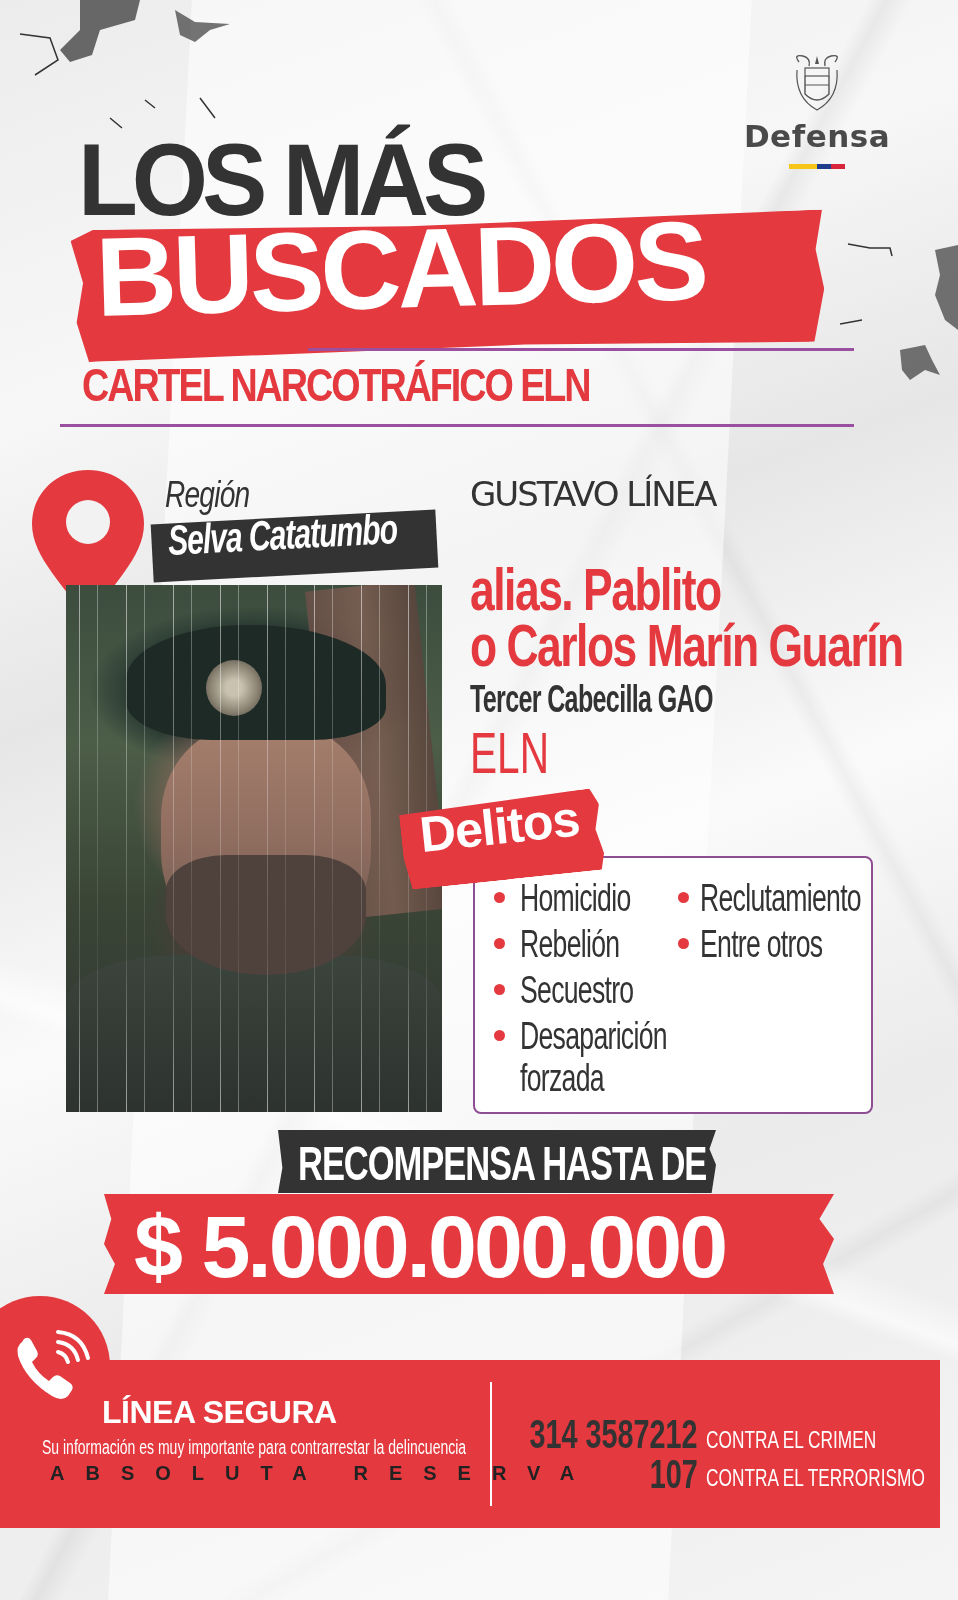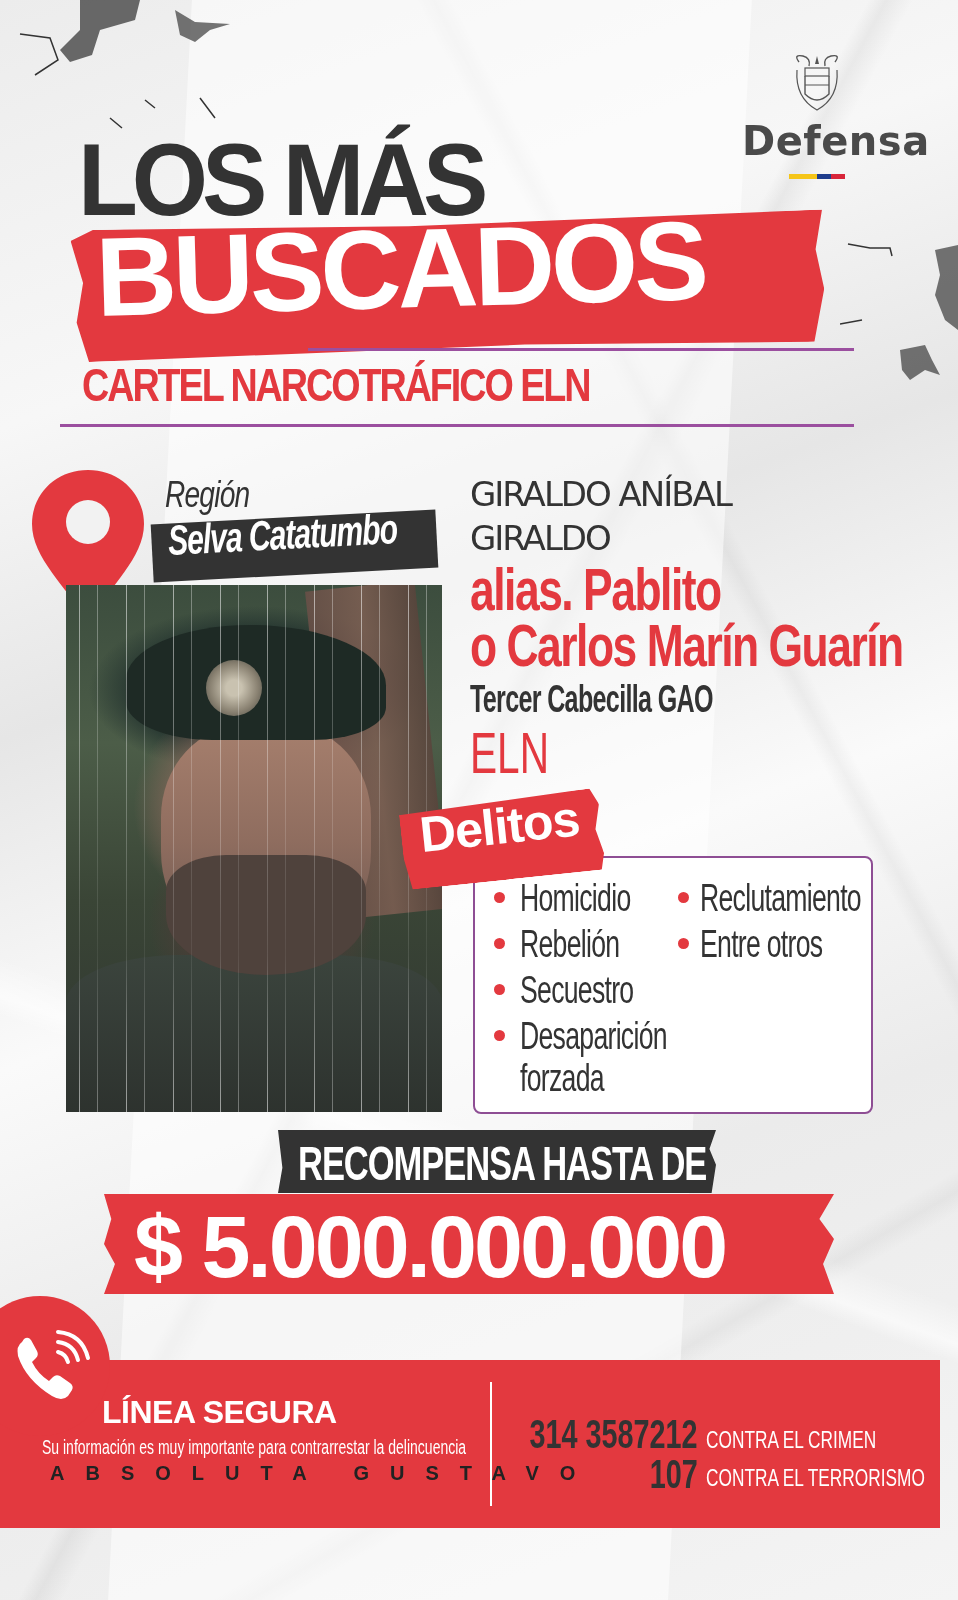--- a/index.html
+++ b/index.html
@@ -21,21 +21,21 @@
     position: absolute; left: 150px; top: 0; width: 560px; height: 1600px;
     background: rgba(255,255,255,0.55);
     transform: skewX(-3deg);
   }
   .crack { position: absolute; pointer-events: none; }
 
   
   .logo { position: absolute; left: 742px; top: 52px; width: 150px; text-align: center; }
   .logo svg { display: block; margin: 0 auto; }
   .logo-text {
-    font-family: "DejaVu Sans", sans-serif; font-size: 40px; font-weight: 600;
+    font-family: "DejaVu Sans", sans-serif; font-size: 31px; font-weight: 600;
     color: #4a4a4a; letter-spacing: 0.5px; margin-top: 4px;
   }
   .flag { display: flex; justify-content: center; margin-top: 10px; }
   .flag span { display: block; height: 5px; }
 
   
   .title-1 {
     position: absolute; left: 78px; top: 128px;
     font-family: "Liberation Sans", sans-serif; font-weight: 900; font-size: 98px;
     color: #333; letter-spacing: -6px; line-height: 1; transform: scaleY(1.05);
@@ -211,22 +211,21 @@
   <div class="tree"></div>
   <div class="body"></div>
   <div class="face"></div>
   <div class="beard"></div>
   <div class="beret"></div>
   <div class="badge"></div>
   <div class="drips"></div>
 </div>
 
 <div class="name">
-  <div>GIRALDO ANÍBAL</div>
-  <div>GIRALDO</div>
+  <div>GUSTAVO LÍNEA</div>
 </div>
 <div class="alias">
   <div>alias. Pablito</div>
   <div>o Carlos Marín Guarín</div>
 </div>
 <div class="role">Tercer Cabecilla GAO</div>
 <div class="org">ELN</div>
 
 <div class="crimes-box"></div>
 <div class="delitos-bg"></div>
@@ -254,19 +253,19 @@
 <div class="footer"></div>
 <div class="phone-circle"></div>
 <svg style="position:absolute;left:12px;top:1326px" width="84" height="80" viewBox="0 0 84 80">
   <path d="M10 16 Q4 20 6 30 Q14 54 40 70 Q50 76 56 70 L60 64 Q62 60 58 57 L48 50 Q44 48 41 51 L37 55 Q26 48 20 36 L24 32 Q27 29 25 25 L19 14 Q16 10 12 13 Z" fill="#fff"></path>
   <path d="M46 26 Q54 28 56 36" stroke="#fff" stroke-width="4" fill="none" stroke-linecap="round"></path>
   <path d="M46 16 Q62 18 66 34" stroke="#fff" stroke-width="4" fill="none" stroke-linecap="round"></path>
   <path d="M46 6 Q70 8 76 32" stroke="#fff" stroke-width="4" fill="none" stroke-linecap="round"></path>
 </svg>
 <div class="line-title">LÍNEA SEGURA</div>
 <div class="line-sub">Su información es muy importante para contrarrestar la delincuencia</div>
-<div class="line-reserve">ABSOLUTA GUSTAVO</div>
+<div class="line-reserve">ABSOLUTA RESERVA</div>
 <div class="divider"></div>
 
 <div class="hotline" style="right:260px;top:1412px">314 3587212</div>
 <div class="hotline-desc" style="left:706px;top:1426px">CONTRA EL CRIMEN</div>
 <div class="hotline" style="right:260px;top:1452px">107</div>
 <div class="hotline-desc" style="left:706px;top:1464px">CONTRA EL TERRORISMO</div>
 
 </body></html>

